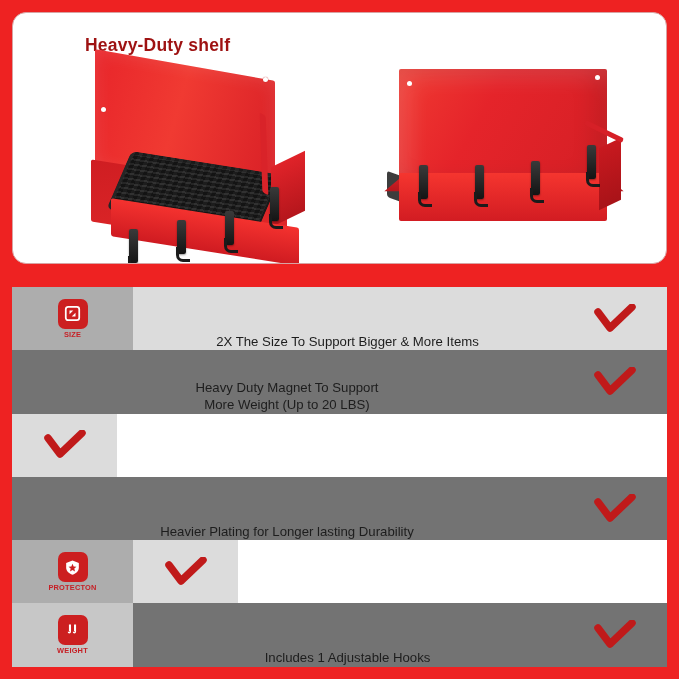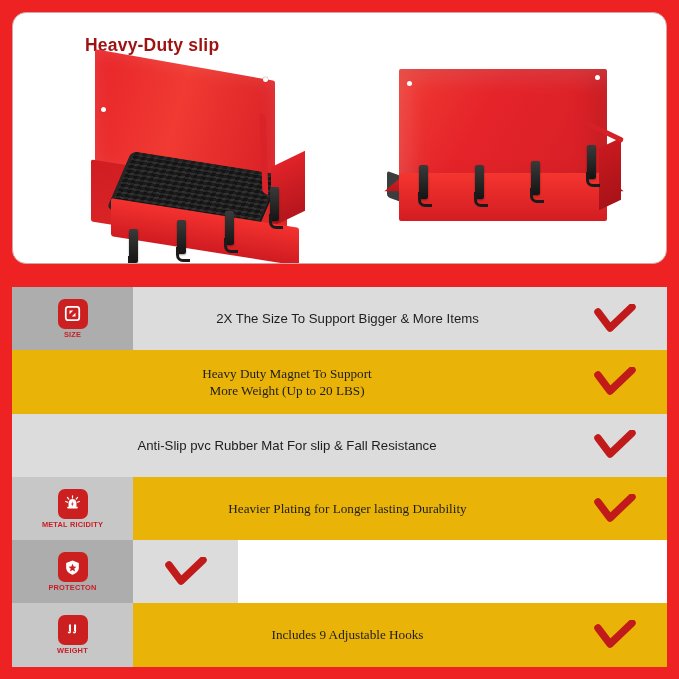--- a/index.html
+++ b/index.html
@@ -118,58 +118,58 @@
   .table{
     position:absolute;left:12px;top:287px;width:655px;height:380px;
     background:#ffffff;box-sizing:border-box;overflow:hidden;
   }
   .row{
     display:flex;align-items:stretch;height:63.3px;width:100%;
   }
   .row.odd  .iconcell{background:#adadad;}
   .row.odd  .textcell,.row.odd .checkcell{background:#dcdcdc;}
   .row.even .iconcell{background:#c7c7c7;}
-  .row.even .textcell,.row.even .checkcell{background:#eab308;font-family:Liberation Serif, serif;}
+  .row.even .textcell,.row.even .checkcell{background:#737373;}
 
   .iconcell{
     width:121px;flex:0 0 121px;
     display:flex;flex-direction:column;align-items:center;justify-content:center;
     gap:2px;
   }
   .badge{
     width:30px;height:30px;border-radius:7px;
     background:#cc1f20;
     display:flex;align-items:center;justify-content:center;
     position:relative;
   }
   .badge svg{display:block;}
   .iconlabel{
     font-size:7.4px;font-weight:bold;color:#c62026;letter-spacing:.2px;
     white-space:nowrap;line-height:1;
   }
 
   .textcell{
-    flex:1 1 auto;display:flex;align-items:center;justify-content:center;
+    flex:1 1 auto;display:flex;align-items:flex-end;justify-content:center;
     text-align:center;padding:0 8px;box-sizing:border-box;
   }
   .textcell span{
     font-size:13.2px;color:#1d1d1d;line-height:1.32;white-space:pre-line;
   }
   .checkcell{
     width:105px;flex:0 0 105px;display:flex;align-items:center;justify-content:center;
   }
   .check{display:block;}
 </style>
 </head>
 <body>
 
 <div class="page">
 
   <div class="hero">
-    <div class="hero-title">Heavy-Duty slip</div>
+    <div class="hero-title">Heavy-Duty shelf</div>
 
     <div class="product prod-left">
       <div class="l-back"></div>
       <div class="l-back-hole" style="left:36px;top:44px;"></div>
       <div class="l-back-hole" style="left:198px;top:14px;"></div>
       <div class="l-tray-floor"></div>
       <div class="l-mat"></div>
       <div class="l-side"></div>
       <div class="l-front"></div>
       <div class="l-rail"></div>
@@ -226,47 +226,28 @@
 More Weight (Up to 20 LBS)</span>
       </div>
       <div class="checkcell">
         <svg class="check" width="42" height="30" viewBox="0 0 42 30" aria-hidden="true">
           <path d="M4 8 L16 24 L38 3" fill="none" stroke="#c01a1a" stroke-width="7.5" stroke-linecap="round" stroke-linejoin="round"></path>
         </svg>
       </div>
     </div>
 
     <div class="row odd">
-      <div class="textcell">
-        <span>Anti-Slip pvc Rubber Mat For slip &amp; Fall Resistance</span>
-      </div>
       <div class="checkcell">
         <svg class="check" width="42" height="30" viewBox="0 0 42 30" aria-hidden="true">
           <path d="M4 8 L16 24 L38 3" fill="none" stroke="#c01a1a" stroke-width="7.5" stroke-linecap="round" stroke-linejoin="round"></path>
         </svg>
       </div>
     </div>
 
     <div class="row even">
-      <div class="iconcell">
-        <div class="badge">
-          <svg width="19" height="19" viewBox="0 0 24 24" aria-hidden="true">
-            <g stroke="#fff" stroke-width="1.5" stroke-linecap="round">
-              <line x1="12" y1="2.2" x2="12" y2="5"></line>
-              <line x1="5.6" y1="4.4" x2="7.3" y2="6.6"></line>
-              <line x1="18.4" y1="4.4" x2="16.7" y2="6.6"></line>
-              <line x1="3.4" y1="9.4" x2="5.9" y2="10.4"></line>
-              <line x1="20.6" y1="9.4" x2="18.1" y2="10.4"></line>
-            </g>
-            <path d="M12 6.4c-3 0-5 2.2-5 5.2v4.6H6.2c-.6 0-1 .4-1 1s.4 1 1 1h11.6c.6 0 1-.4 1-1s-.4-1-1-1H17v-4.6c0-3-2-5.2-5-5.2z" fill="#fff"></path>
-            <path d="M12.6 9.2 L10.2 13.2 L11.8 13.2 L11.2 16 L13.6 12 L12 12 Z" fill="#cc1f20"></path>
-          </svg>
-        </div>
-        <div class="iconlabel">METAL RICIDITY</div>
-      </div>
       <div class="textcell">
         <span>Heavier Plating for Longer  lasting Durability</span>
       </div>
       <div class="checkcell">
         <svg class="check" width="42" height="30" viewBox="0 0 42 30" aria-hidden="true">
           <path d="M4 8 L16 24 L38 3" fill="none" stroke="#c01a1a" stroke-width="7.5" stroke-linecap="round" stroke-linejoin="round"></path>
         </svg>
       </div>
     </div>
 
@@ -291,21 +272,21 @@
       <div class="iconcell">
         <div class="badge">
           <svg width="19" height="19" viewBox="0 0 24 24" aria-hidden="true">
             <path d="M7.5 4.5 h2.6 v9.2 a2.1 2.1 0 1 1 -4.2 0 h2.3 a.6 .6 0 1 0 -.7 -.6 Z" fill="#fff"></path>
             <path d="M13.9 4.5 h2.6 v9.2 a2.1 2.1 0 1 1 -4.2 0 h2.3 a.6 .6 0 1 0 -.7 -.6 Z" fill="#fff"></path>
           </svg>
         </div>
         <div class="iconlabel">WEIGHT</div>
       </div>
       <div class="textcell">
-        <span>Includes 9 Adjustable Hooks</span>
+        <span>Includes 1 Adjustable Hooks</span>
       </div>
       <div class="checkcell">
         <svg class="check" width="42" height="30" viewBox="0 0 42 30" aria-hidden="true">
           <path d="M4 8 L16 24 L38 3" fill="none" stroke="#c01a1a" stroke-width="7.5" stroke-linecap="round" stroke-linejoin="round"></path>
         </svg>
       </div>
     </div>
 
   </div>
 </div>

